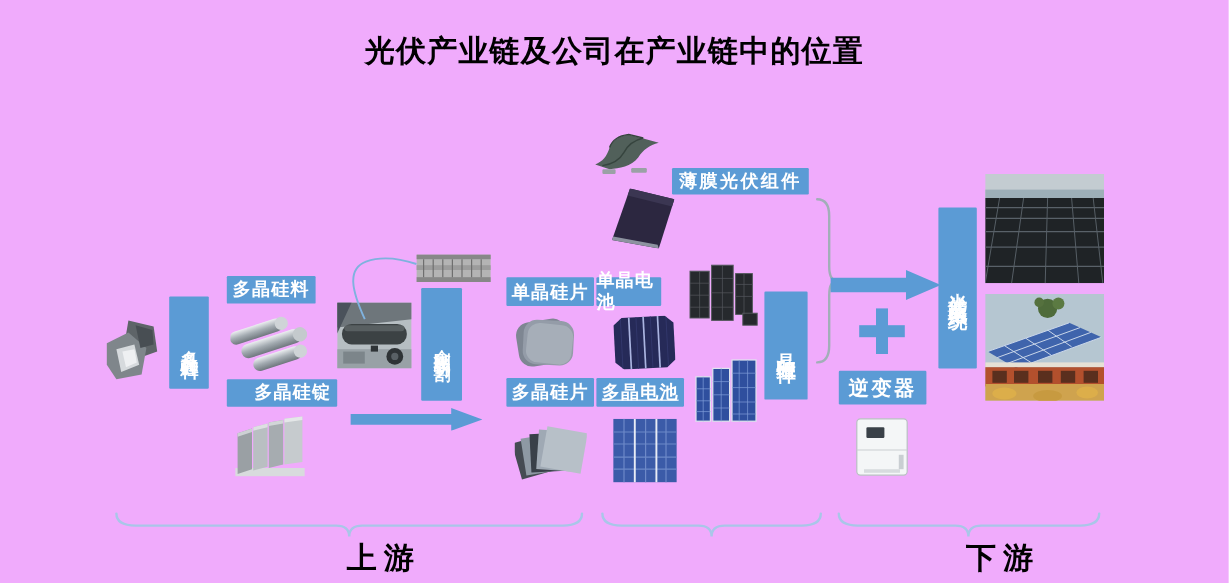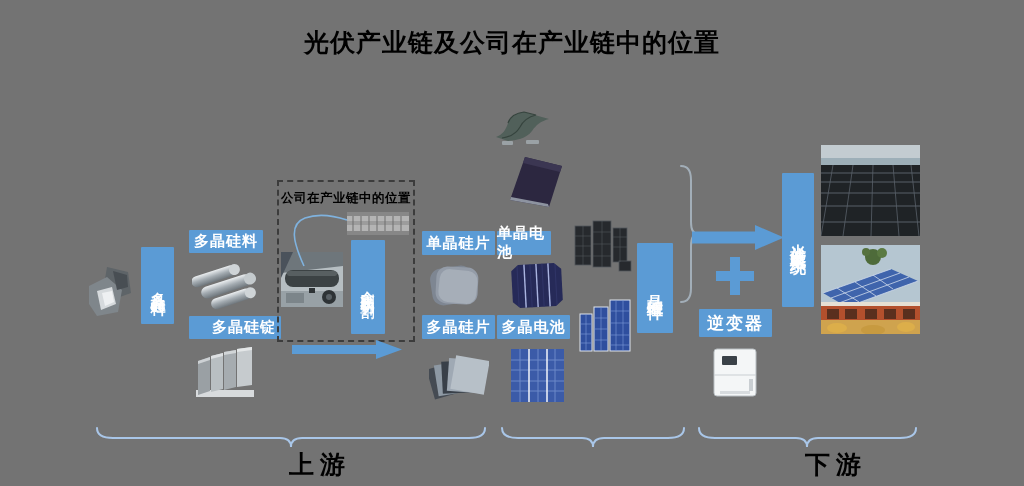--- a/index.html
+++ b/index.html
@@ -3,21 +3,21 @@
 <meta charset="utf-8">
 <style>
   :root{
     --blue:#5b9bd5;
     --blue-deep:#4a8ac2;
     --brace:#a9c6e8;
     --brace-gray:#a2aeb8;
     --ink:#1a1a1a;
   }
   html,body{margin:0;padding:0;background:#fff;}
-  #canvas{position:relative;width:1024px;height:486px;background:#737373;overflow:hidden;
+  #canvas{position:relative;width:1024px;height:486px;background:#f0abfc;overflow:hidden;
           font-family:"DejaVu Sans",sans-serif;}
   .abs{position:absolute;}
   .title{left:0;top:26px;width:1024px;text-align:center;
          font-family:"DejaVu Serif",serif;font-weight:700;font-size:25px;
          letter-spacing:1px;color:#000;}
   .label{background:var(--blue);color:#fff;font-weight:700;
          display:flex;align-items:center;justify-content:center;
          font-family:"DejaVu Serif",serif;border-radius:1px;}
   .hlabel{font-size:15px;letter-spacing:1px;}
   .hlabel-lg{font-size:15px;letter-spacing:2px;}
@@ -85,23 +85,20 @@
       <polygon points="2,15 14,11 14,14 2,18" fill="#cdd1d4"></polygon>
       <polygon points="15,10 27,7 27,43 15,46" fill="#b9bfc2"></polygon>
       <polygon points="15,10 27,7 27,10 15,13" fill="#dde0e2"></polygon>
       <polygon points="28,6 40,4 40,41 28,44" fill="#a6acb0"></polygon>
       <polygon points="28,6 40,4 40,7 28,9" fill="#d2d6d8"></polygon>
       <polygon points="41,3 56,1 56,39 41,41" fill="#c6cbce"></polygon>
       <polygon points="41,3 56,1 56,4 41,6" fill="#e4e7e8"></polygon>
     </svg>
   </div>
 
-  <div class="abs dashedbox" style="left:277px;top:180px;width:134px;height:158px;">
-    <div class="abs boxtitle">公司在产业链中的位置</div>
-  </div>
 
   <div class="abs" style="left:347px;top:212px;width:62px;height:23px;">
     <svg width="62" height="23" viewBox="0 0 62 23">
       <rect width="62" height="23" fill="#b4b4b4"></rect>
       <rect y="0" width="62" height="4" fill="#878787"></rect>
       <rect y="19" width="62" height="4" fill="#878787"></rect>
       <rect y="9" width="62" height="4" fill="#9c9c9c"></rect>
       <g stroke="#6f6f6f" stroke-width="1">
         <line x1="6" y1="4" x2="6" y2="19"></line>
           <line x1="14" y1="4" x2="14" y2="19"></line>
@@ -176,21 +173,21 @@
         </g>
         <g stroke="#aab4e0" stroke-width="1.4">
           <line x1="14" y1="1" x2="14" y2="44"></line>
             <line x1="26" y1="1" x2="26" y2="44"></line>
           <line x1="38" y1="1" x2="38" y2="44"></line>
         </g>
       </g>
     </svg>
   </div>
 
-  <div class="abs label hlabel" style="left:497px;top:315px;width:73px;height:24px;">多晶电池</div>
+  <div class="abs label hlabel" style="left:497px;top:315px;width:73px;height:24px;text-decoration:underline;">多晶电池</div>
   <div class="abs" style="left:511px;top:349px;width:53px;height:53px;">
     <svg width="53" height="53" viewBox="0 0 53 53">
       <rect width="53" height="53" fill="#3b5ba8"></rect>
       <g stroke="#6d89c8" stroke-width="1">
         <line x1="0" y1="11" x2="53" y2="11"></line>
           <line x1="0" y1="21" x2="53" y2="21"></line>
         <line x1="0" y1="32" x2="53" y2="32"></line>
           <line x1="0" y1="42" x2="53" y2="42"></line>
         <line x1="9" y1="0" x2="9" y2="53"></line>
           <line x1="27" y1="0" x2="27" y2="53"></line>
@@ -205,20 +202,21 @@
 
   <div class="abs" style="left:494px;top:110px;width:58px;height:37px;">
     <svg width="58" height="37" viewBox="0 0 58 37">
       <path d="M2,27 C8,25 12,20 14,13 C16,7 22,3 30,2 L55,9 C47,11 42,15 38,21 C32,29 22,30 14,31 Z" fill="#51605a"></path>
       <path d="M14,13 C16,7 22,3 30,2 L42,5 C34,7 29,11 26,17 C22,24 16,27 8,28" fill="none" stroke="#36443e" stroke-width="1.2"></path>
       <rect x="8" y="31" width="11" height="4" rx="1" fill="#9aa1a5"></rect>
       <rect x="32" y="30" width="13" height="4" rx="1" fill="#9aa1a5"></rect>
     </svg>
   </div>
 
+  <div class="abs label hlabel-lg" style="left:560px;top:140px;width:114px;height:22px;">薄膜光伏组件</div>
 
   <div class="abs" style="left:510px;top:157px;width:52px;height:50px;">
     <svg width="52" height="50" viewBox="0 0 52 50">
       <polygon points="15,0 52,9 39,50 0,43" fill="#2c2740"></polygon>
       <polygon points="15,0 52,9 50,15 13,6" fill="#3b3652"></polygon>
       <polygon points="0,43 39,50 38,47 1,40" fill="#8d93a0"></polygon>
     </svg>
   </div>
 
   <div class="abs" style="left:574px;top:219px;width:60px;height:53px;">

